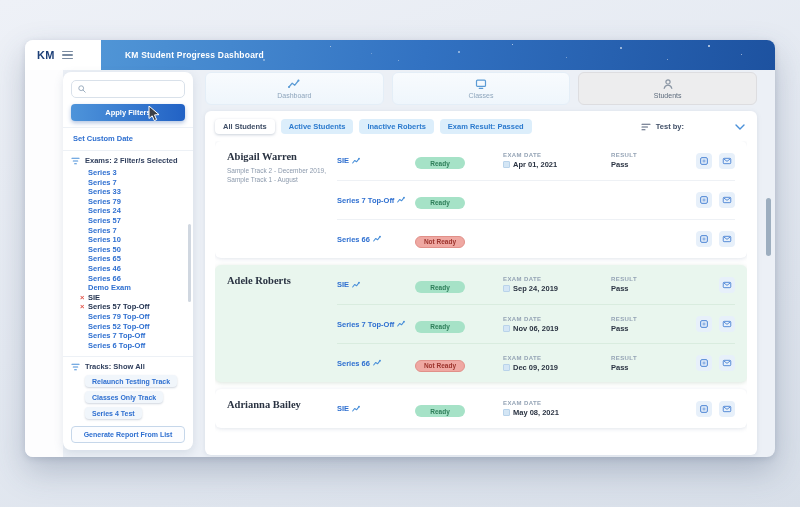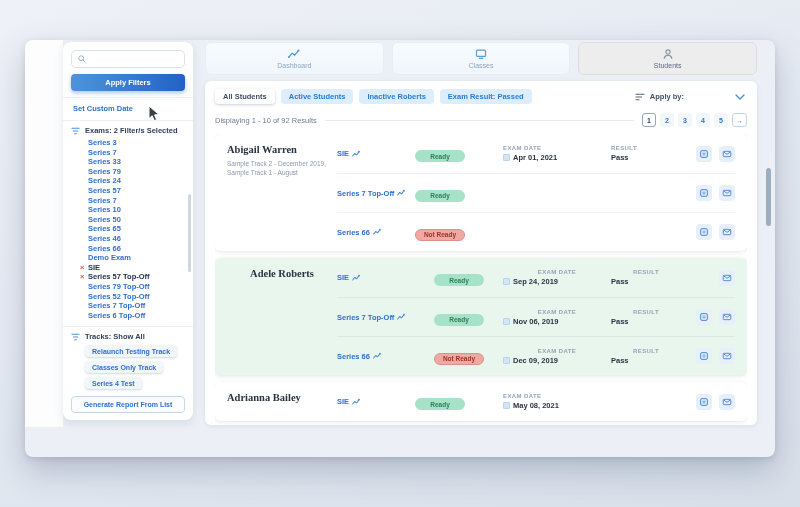--- a/index.html
+++ b/index.html
@@ -82,21 +82,21 @@
   .results-row { display:flex; align-items:center; gap:8px; margin-top:7px; height:16px; flex-shrink:0; }
   .summary { font-size:7.5px; color:#6d7d93; white-space:nowrap; }
   .res-line { flex:1; border-top:1px solid #e6ebf2; }
   .pagination { display:flex; gap:4px; }
   .page-btn { min-width:14px; height:14px; border-radius:3px; display:flex; align-items:center; justify-content:center;
     font-size:7px; font-weight:bold; color:#2b7ace; background:#f2f7fc; padding:0 3px; cursor:pointer; border:1px solid transparent; }
   .page-btn.current { background:#fff; border-color:#93a9c0; color:#2f3e5c; }
   .page-btn.next { background:#fff; border-color:#c7d5e4; }
   .student-list { flex:1; margin-top:6px; display:flex; flex-direction:column; gap:7px; overflow:hidden; }
   .student-card { display:flex; border-radius:6px; background:#fff; box-shadow:0 1px 4px rgba(110,130,160,.2); flex-shrink:0; }
-  .student-card.highlighted { background:var(--hl); box-shadow:0 1px 4px rgba(110,150,120,.25);text-align:center; }
+  .student-card.highlighted { background:var(--hl); box-shadow:0 1px 4px rgba(110,150,120,.25); }
   .name-col { width:122px; padding:10px 0 0 12px; flex-shrink:0; }
   .student-name { font-family:"Liberation Serif", serif; font-size:10.5px; font-weight:bold; color:#2a3342; }
   .student-tracks { margin-top:5px; font-size:6.5px; line-height:8.5px; color:#8b99ac; padding-right:8px; }
   .exam-rows { flex:1; display:flex; flex-direction:column; padding-right:12px; }
   .exam-row { display:flex; align-items:center; min-height:39px; }
   .exam-row + .exam-row { border-top:1px solid #eef1f5; }
   .highlighted .exam-row + .exam-row { border-top-color:#d9ecdf; }
   .exam-name { width:78px; font-size:7.5px; font-weight:bold; color:var(--accent); display:flex; align-items:center; gap:3px; flex-shrink:0; cursor:pointer; }
   .badge-col { width:88px; flex-shrink:0; }
   .badge { display:inline-flex; align-items:center; justify-content:center; min-width:50px; height:12px; border-radius:6px;
@@ -110,20 +110,45 @@
   .cal-icon { width:7px; height:7px; background:#d4e6f5; border:1px solid #b9d3ea; border-radius:1px; display:inline-block; flex-shrink:0; }
   .row-icons { margin-left:auto; display:flex; gap:7px; }
   .icon-btn { width:16px; height:16px; border-radius:4px; background:#e7f0fa; border:none; display:flex; align-items:center;
     justify-content:center; cursor:pointer; padding:0; }
   .cursor-overlay { position:absolute; left:148px; top:106px; z-index:50; pointer-events:none; }
 </style>
 </head>
 <body style="--accent: #2e6fd0; --ready-bg: #a6e2c7; --ready-tx: #2e7e59; --nready-bg: #efa8a2; --nready-tx: #9c332c; --hl: #e9f6ee;">
 
 <div class="window">
+  <div class="header">
+    <div class="logo-box">
+      <span class="logo-text">KM</span>
+      <span class="hamburger">
+          <i></i>
+          <i></i>
+          <i></i>
+        </span>
+    </div>
+    <div class="header-bar">
+      <i class="star"></i>
+        <i class="star"></i>
+        <i class="star"></i>
+        <i class="star"></i>
+        <i class="star"></i>
+        <i class="star"></i>
+      <i class="star"></i>
+        <i class="star"></i>
+        <i class="star"></i>
+        <i class="star"></i>
+        <i class="star"></i>
+        <i class="star"></i>
+      <span class="header-title">KM Student Progress Dashboard</span>
+    </div>
+  </div>
 
   <div class="window-body">
     <div class="left-rail"></div>
 
     <div class="sidebar-card">
       <div class="search-box">
         <span style="display:flex">
           <svg width="8" height="8" viewBox="0 0 10 10">
               <circle cx="4" cy="4" r="3" fill="none" stroke="#9aabbd" stroke-width="1.2"></circle>
               <line x1="6.3" y1="6.3" x2="9" y2="9" stroke="#9aabbd" stroke-width="1.2" stroke-linecap="round"></line>
@@ -220,39 +245,27 @@
               <span class="chip active">Active Students</span>
               <span class="chip active">Inactive Roberts</span>
               <span class="chip active">Exam Result: Passed</span>
             </span>
           <span class="sort-group">
             <span style="display:flex">
               <svg width="10" height="8" viewBox="0 0 10 8">
                   <path d="M1 1.2h8M1 4h5.5M1 6.8h3" stroke="#55627a" stroke-width="1.1" stroke-linecap="round"></path>
                 </svg>
             </span>
-            <span>Apply by:</span>
+            <span>Test by:</span>
           </span>
           <span class="sort-chevron">
             <svg width="10" height="6" viewBox="0 0 10 6">
                 <path d="M1 1 L5 5 L9 1" fill="none" stroke="#4a90d9" stroke-width="1.4" stroke-linecap="round"></path>
               </svg>
           </span>
-        </div>
-        <div class="results-row">
-          <span class="summary">Displaying 1 - 10 of 92 Results</span>
-          <span class="res-line"></span>
-          <span class="pagination">
-              <span class="page-btn current">1</span>
-              <span class="page-btn">2</span>
-              <span class="page-btn">3</span>
-              <span class="page-btn">4</span>
-              <span class="page-btn">5</span>
-              <span class="page-btn next">→</span>
-            </span>
         </div>
         <div class="student-list">
             <div class="student-card">
               <div class="name-col">
                 <div class="student-name">Abigail Warren</div>
                 <div class="student-tracks">Sample Track 2 - December 2019, Sample Track 1 - August</div>
               </div>
               <div class="exam-rows">
                 <div class="exam-row">
                   <span class="exam-name">

